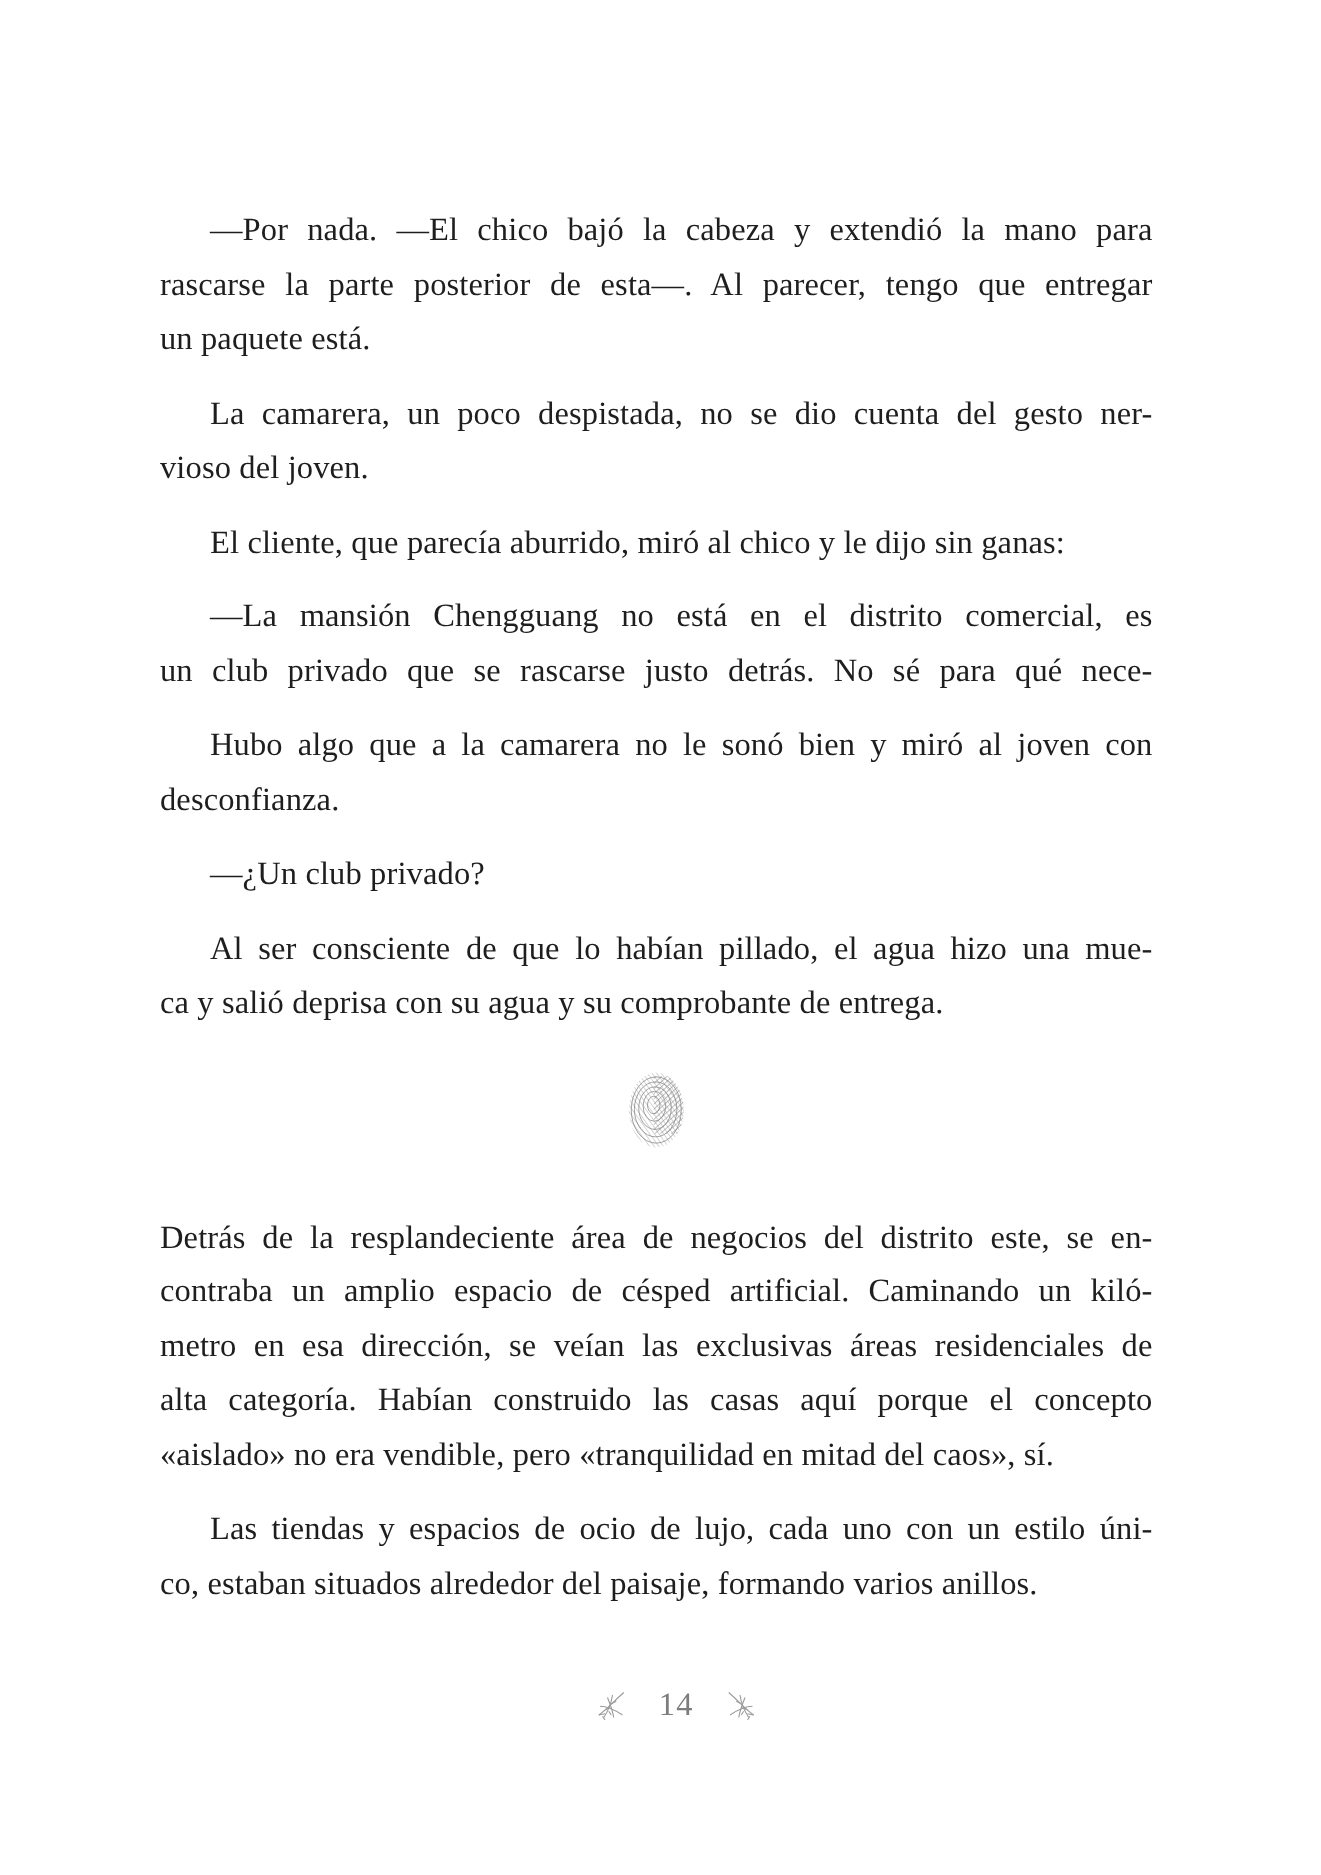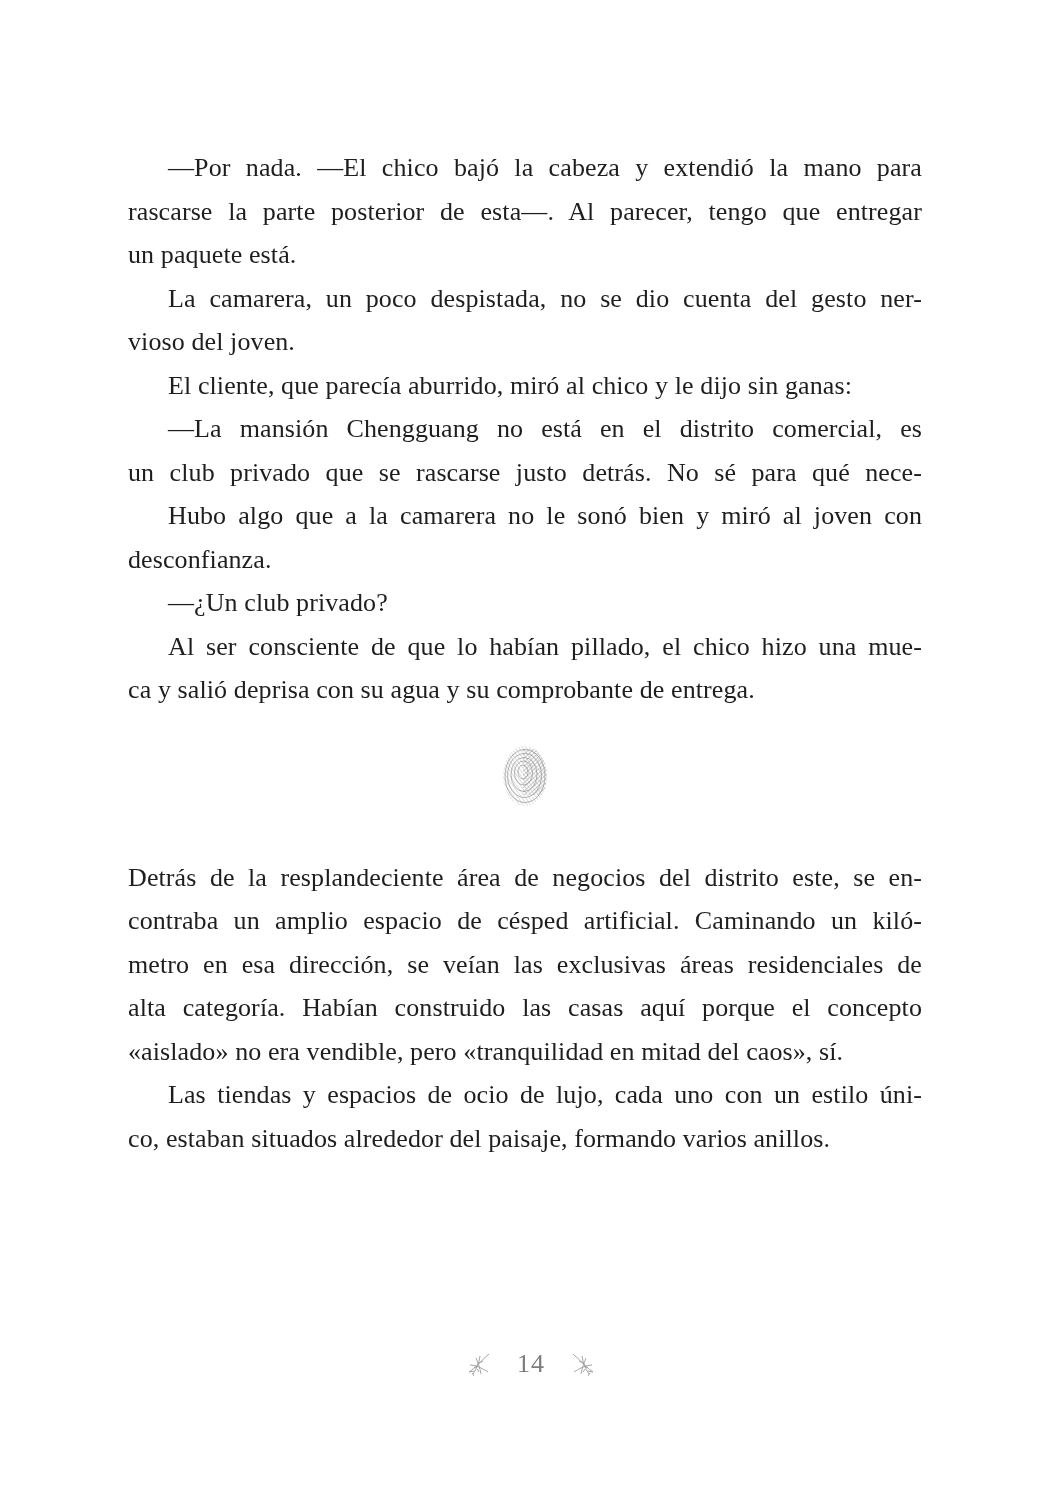--- a/index.html
+++ b/index.html
@@ -15,42 +15,42 @@
   }
   .text-block {
     position: absolute;
     left: 128px; top: 146px; width: 794px;
     color: #1e1e1e;
     font-size: 26px;
     line-height: 43.5px;
     letter-spacing: 0.1px;
   }
   .para { margin: 0; padding: 0; }
-  .para.indent .line:first-child { text-indent: 40px; }
+  .para.indent .line:first-child { text-indent: 40px; margin-top: 16px; }
   .line {
     display: block;
     text-align: justify;
     text-align-last: justify;
     white-space: normal;
   }
   .line.last { text-align-last: left; }
   .line i { font-style: italic; }
 
   .divider {
     margin: 38px 0 24px 0;
     height: 66px;
     display: flex;
     justify-content: center;
     align-items: center;
   }
   .section-2 { margin-top: 40px; }
 
   .footer {
     position: absolute;
-    left: 134px; width: 794px;
+    left: 144px; width: 794px;
     top: 1348px;
     display: flex;
     justify-content: center;
     align-items: center;
     gap: 22px;
   }
   .page-number {
     color: #7d7d7d;
     font-size: 26px;
     letter-spacing: 1px;
@@ -83,21 +83,21 @@
           <span class="line">un club privado que se rascarse justo detrás. No sé para qué nece-</span>
         </p>
         <p class="para indent">
           <span class="line">Hubo algo que a la camarera no le sonó bien y miró al joven con</span>
           <span class="line last">desconfianza.</span>
         </p>
         <p class="para indent">
           <span class="line last">—¿Un club privado?</span>
         </p>
         <p class="para indent">
-          <span class="line">Al ser consciente de que lo habían pillado, el chico hizo una mue-</span>
+          <span class="line">Al ser consciente de que lo habían pillado, el agua hizo una mue-</span>
           <span class="line last">ca y salió deprisa con su agua y su comprobante de entrega.</span>
         </p>
       </section>
 
     <div class="divider">
       <span>
         <svg width="50" height="66" viewBox="0 0 50 66" aria-hidden="true">
           <defs>
             <pattern id="hA" width="3" height="3" patternUnits="userSpaceOnUse" patternTransform="rotate(47)">
               <line x1="0" y1="0" x2="0" y2="3" stroke="#8d8d8d" stroke-width="0.9"></line>

